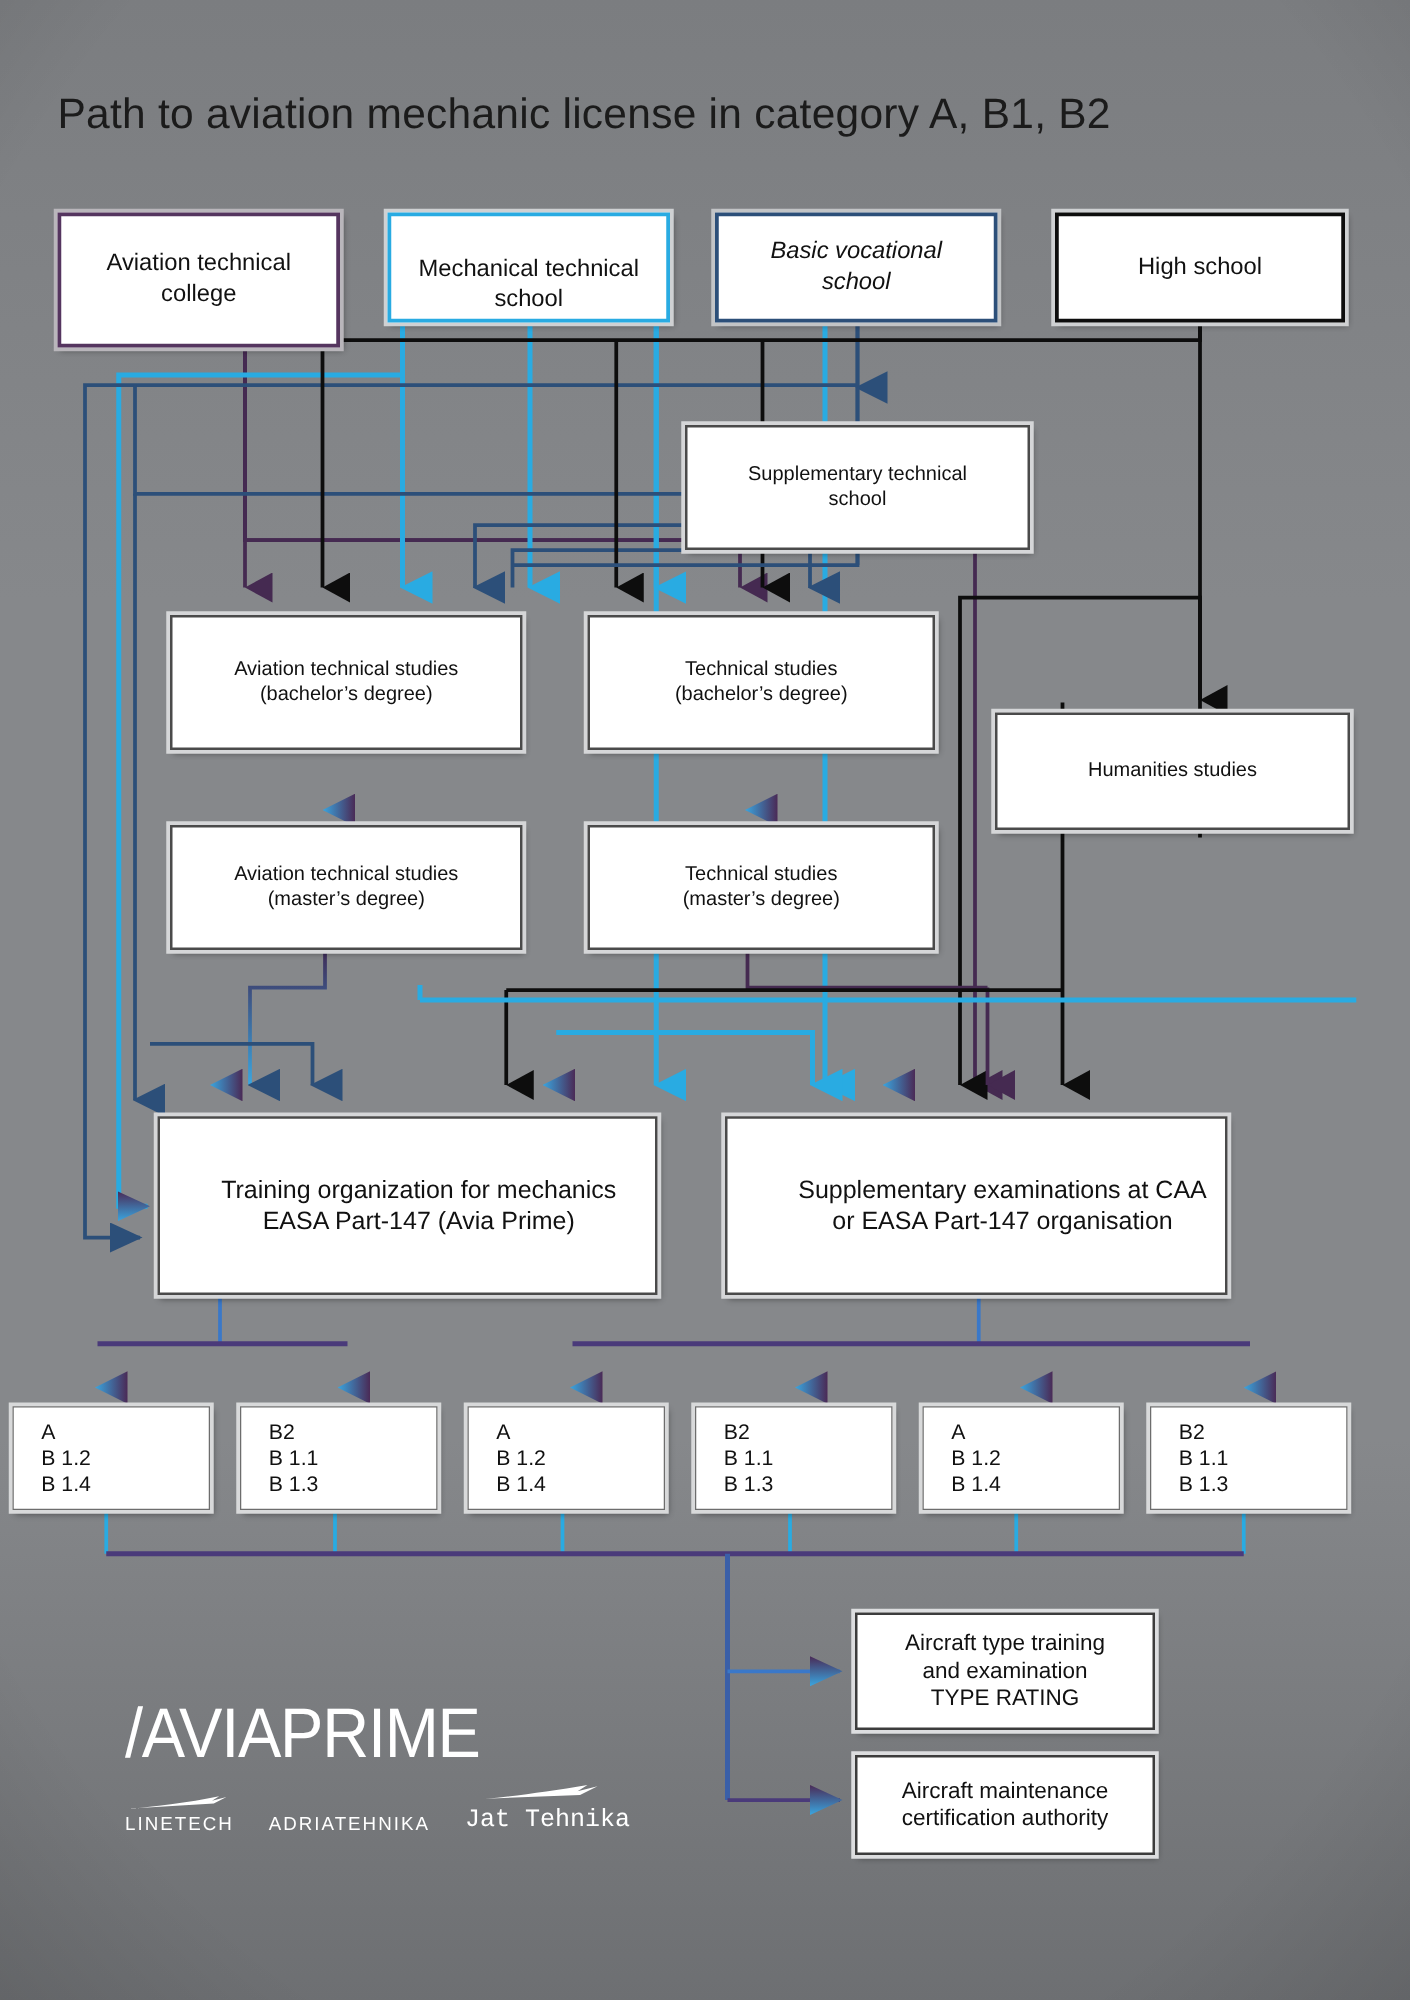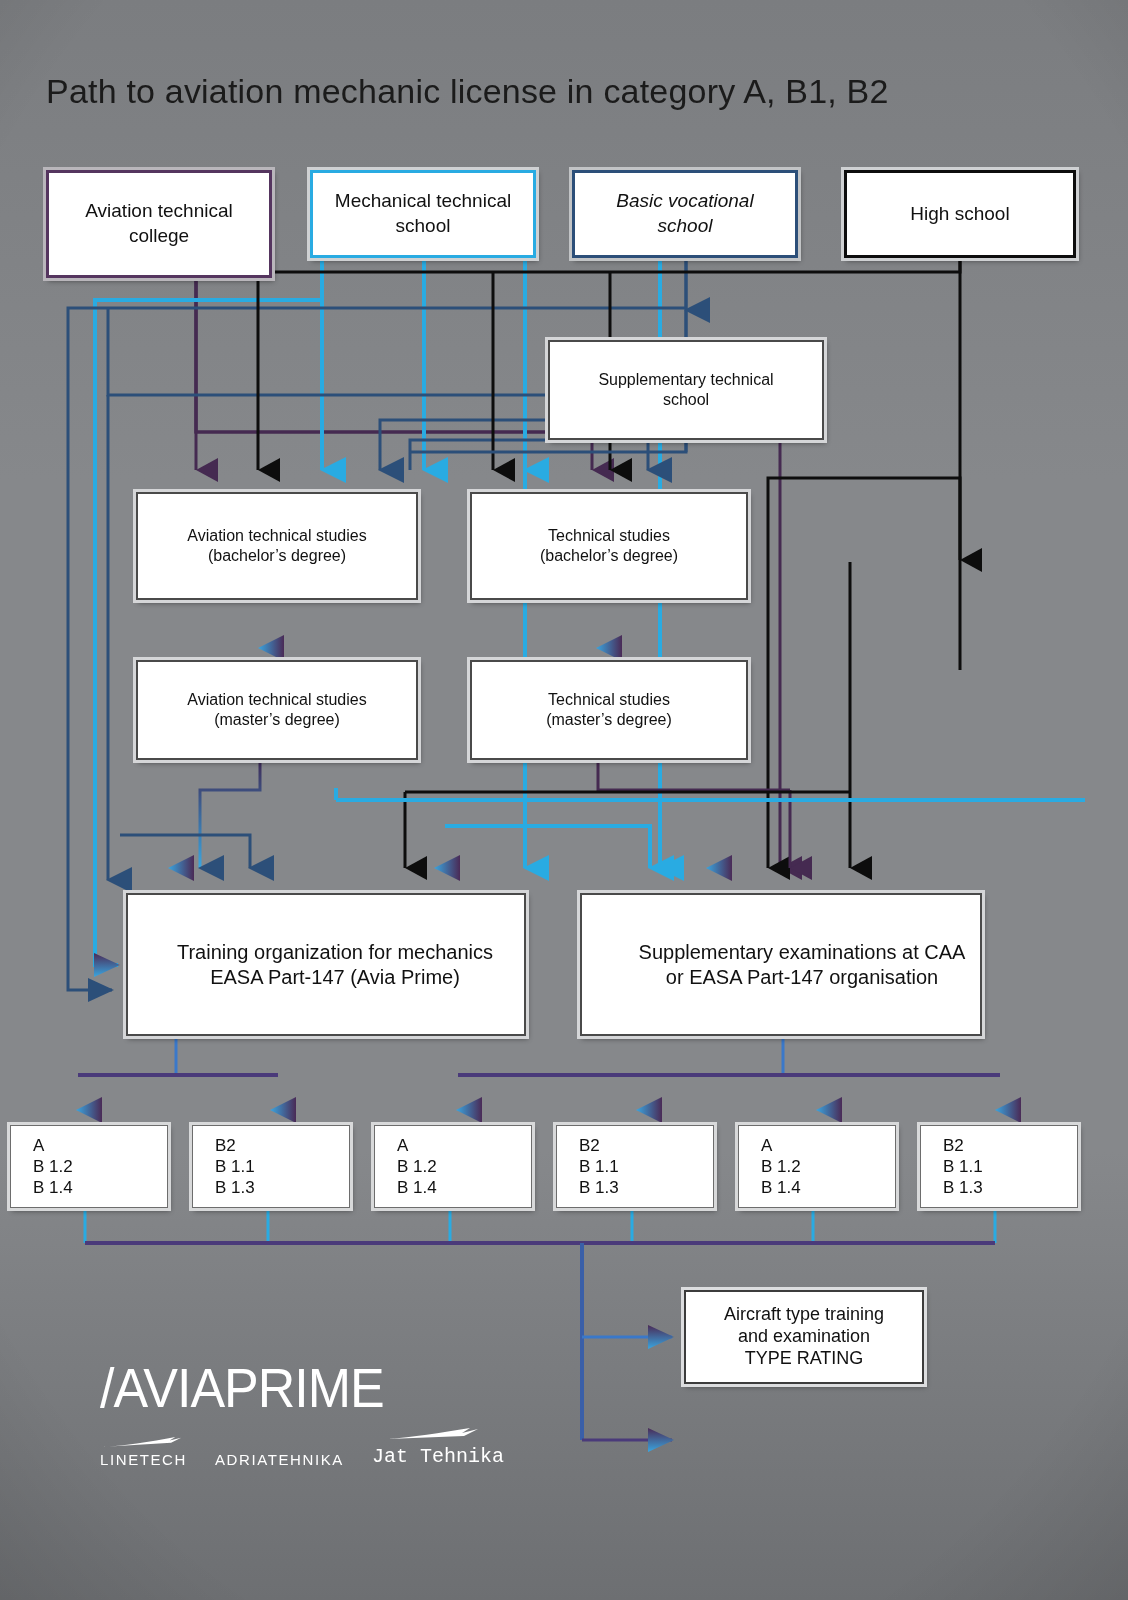--- a/index.html
+++ b/index.html
@@ -38,21 +38,21 @@
     color:#111;
     font-size:19px;
     line-height:1.3;
     border:1px solid #9a9a9a;
     box-shadow:
       0 0 0 3px #c9c9cb,
       2px 3px 5px rgba(0,0,0,.45);
     padding:2px 6px;
   }
   .node.purple{ border:3px solid #55355f; box-shadow: 0 0 0 3px #b9b6bb, 2px 3px 5px rgba(0,0,0,.45);}
-  .node.cyan{ border:3px solid #29abe2; box-shadow: 0 0 0 3px #cfd1d3, 2px 3px 5px rgba(0,0,0,.45);}
+  .node.cyan{ border:3px solid #29abe2; box-shadow: 0 0 0 3px #cfd1d3, 2px 3px 5px rgba(0,0,0,.45); align-items: flex-end;}
   .node.navy{ border:3px solid #2c4f79; box-shadow: 0 0 0 3px #c2c4c6, 2px 3px 5px rgba(0,0,0,.45); font-style: italic;}
   .node.black{ border:3px solid #0d0d0d; box-shadow: 0 0 0 3px #cfd1d3, 2px 3px 5px rgba(0,0,0,.45);}
 
   .node.cert{
     font-size:16px;
     line-height:1.22;
     border:2px solid #4a4a4a;
     box-shadow: 0 0 0 3px #d5d6d8, 2px 3px 5px rgba(0,0,0,.45);
   }
   .node.lic{
@@ -260,20 +260,23 @@
   <div class="node cert" style="left:136px;top:492px;width:282px;height:108px;">
     <span class="txt">Aviation technical studies
 (bachelor’s degree)</span>
   </div>
 
   <div class="node cert" style="left:470px;top:492px;width:278px;height:108px;">
     <span class="txt">Technical studies
 (bachelor’s degree)</span>
   </div>
 
+  <div class="node cert" style="left:796px;top:570px;width:284px;height:94px;">
+    <span class="txt">Humanities studies</span>
+  </div>
 
   <div class="node cert" style="left:136px;top:660px;width:282px;height:100px;">
     <span class="txt">Aviation technical studies
 (master’s degree)</span>
   </div>
 
   <div class="node cert" style="left:470px;top:660px;width:278px;height:100px;">
     <span class="txt">Technical studies
 (master’s degree)</span>
   </div>
@@ -318,20 +321,24 @@
 B 1.1
 B 1.3</span>
   </div>
 
   <div class="node final" style="left:684px;top:1290px;width:240px;height:94px;">
     <span class="txt">Aircraft type training
 and examination
 TYPE RATING</span>
   </div>
 
+  <div class="node final" style="left:684px;top:1404px;width:240px;height:80px;">
+    <span class="txt">Aircraft maintenance
+certification authority</span>
+  </div>
 
   <div class="logo">
     <div class="wordmark">/AVIAPRIME</div>
     <div class="subrow">
       <div class="brand">
         <svg class="swoosh" viewBox="0 0 120 18">
           <path d="M2,16 C30,14 70,9 104,2 L96,7 L112,3 L98,10 Z" fill="#ffffff"></path>
         </svg>
         <span>LINETECH</span>
       </div>

